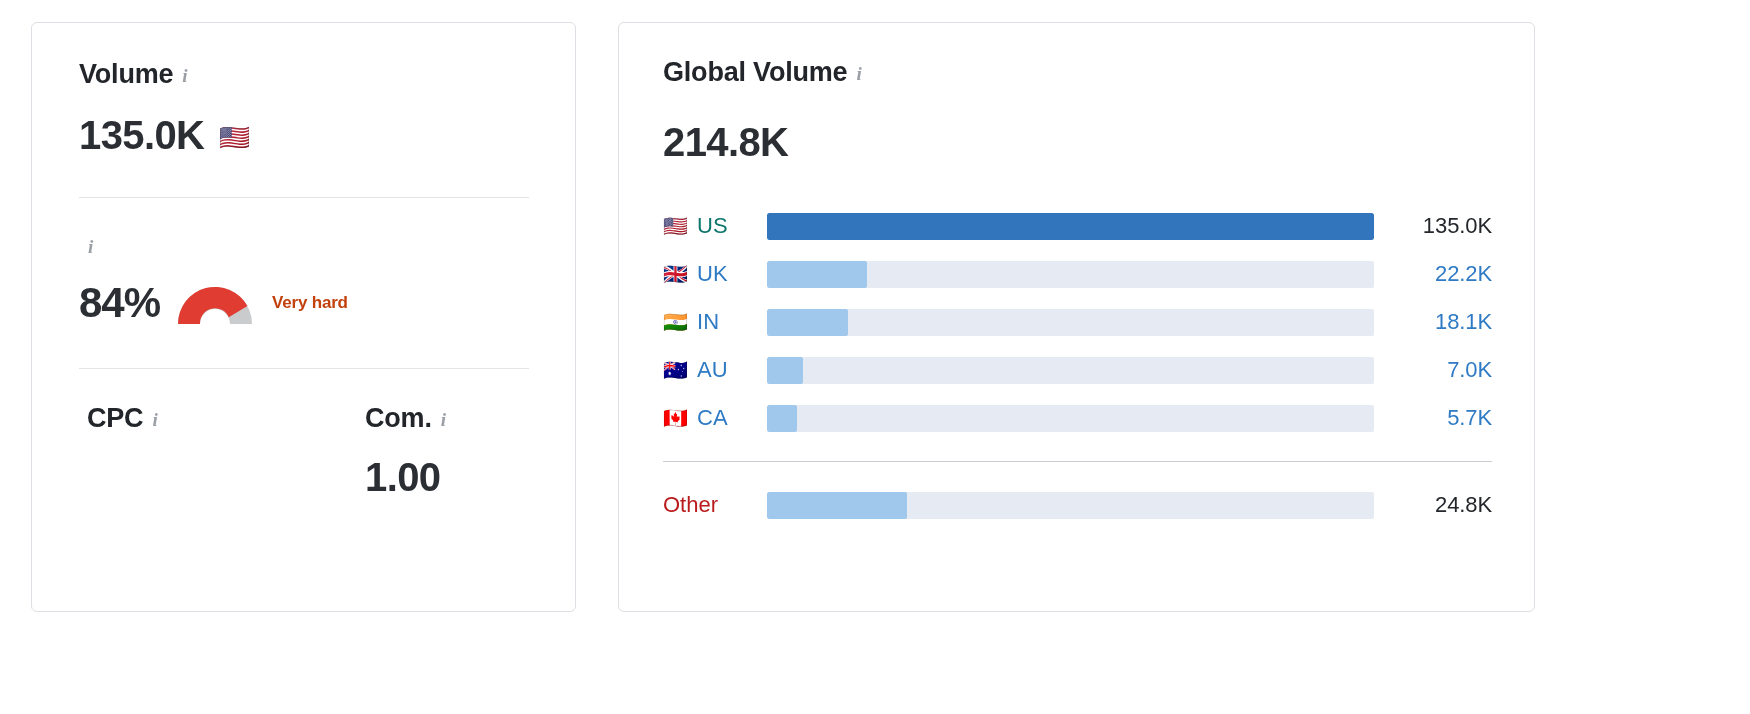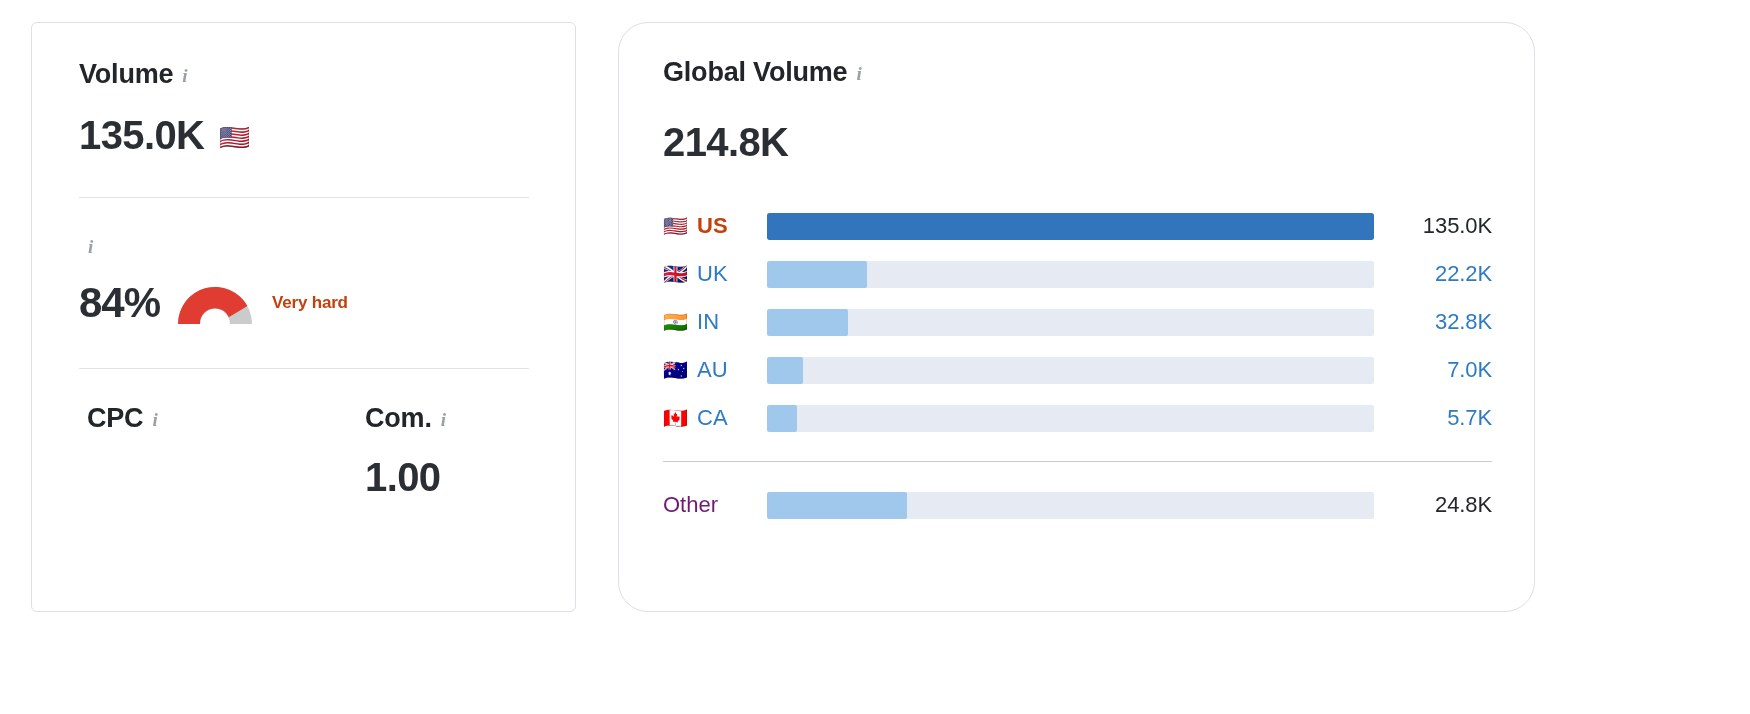--- a/index.html
+++ b/index.html
@@ -35,21 +35,20 @@
     margin-left: 31px;
     width: 545px;
     height: 590px;
     padding: 36px 46px 0 47px;
   }
   .card-right {
     margin-left: 42px;
     width: 917px;
     height: 590px;
     padding: 36px 42px 0 44px;
-    border-radius: 30px;
   }
 
   
   .metric-label {
     display: flex;
     align-items: center;
     font-size: 27px;
     font-weight: 600;
     color: #222529;
     letter-spacing: -0.2px;
@@ -169,21 +168,21 @@
     display: inline-block;
   }
   .bar-code {
     font-size: 22px;
     font-weight: 400;
     letter-spacing: 0.1px;
     margin-left: 6px;
     line-height: 1;
   }
   .bar-code.link { color: #2e7ac4; cursor: pointer; }
-  .bar-code.current { color: #c2410c; font-weight: bold; }
+  .bar-code.current { color: #0f766e; }
 
   .bar-track {
     flex: 1 1 auto;
     height: 27px;
     background: #e6eaf2;
     border-radius: 2px;
     position: relative;
     overflow: hidden;
   }
   .bar-fill {
@@ -205,21 +204,21 @@
   .bar-value.current { color: #23262b; }
 
   .bars-divider {
     height: 1px;
     background: #c9ccd1;
     margin: 19px 0 0 0;
   }
   .row-other { margin-top: 19px; }
   .row-other .bar-country {
     font-size: 22px;
-    color: #701a75;
+    color: #b91c1c;
     line-height: 1;
   }
 </style>
 </head>
 <body>
 
 <div class="page">
 
   <div class="card card-left">
 
@@ -310,21 +309,21 @@
       </div>
 
       <div class="bar-row">
         <span class="bar-country">
           <span class="flag">🇮🇳</span>
           <span class="bar-code link">IN</span>
         </span>
         <span class="bar-track">
           <span class="bar-fill" style="width:13.4%"></span>
         </span>
-        <span class="bar-value link">32.8K</span>
+        <span class="bar-value link">18.1K</span>
       </div>
 
       <div class="bar-row">
         <span class="bar-country">
           <span class="flag">🇦🇺</span>
           <span class="bar-code link">AU</span>
         </span>
         <span class="bar-track">
           <span class="bar-fill" style="width:6%"></span>
         </span>

